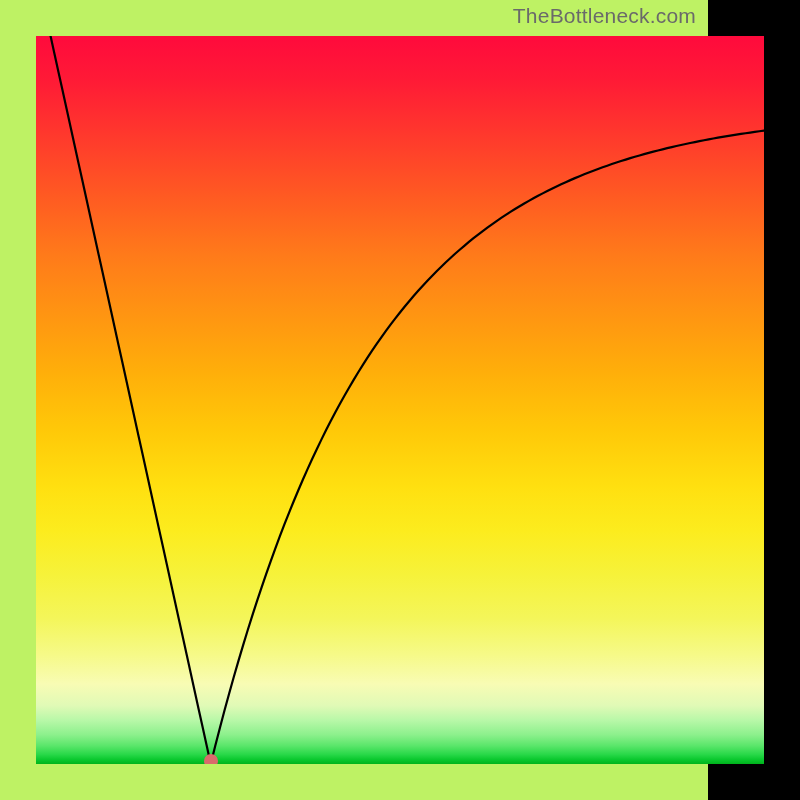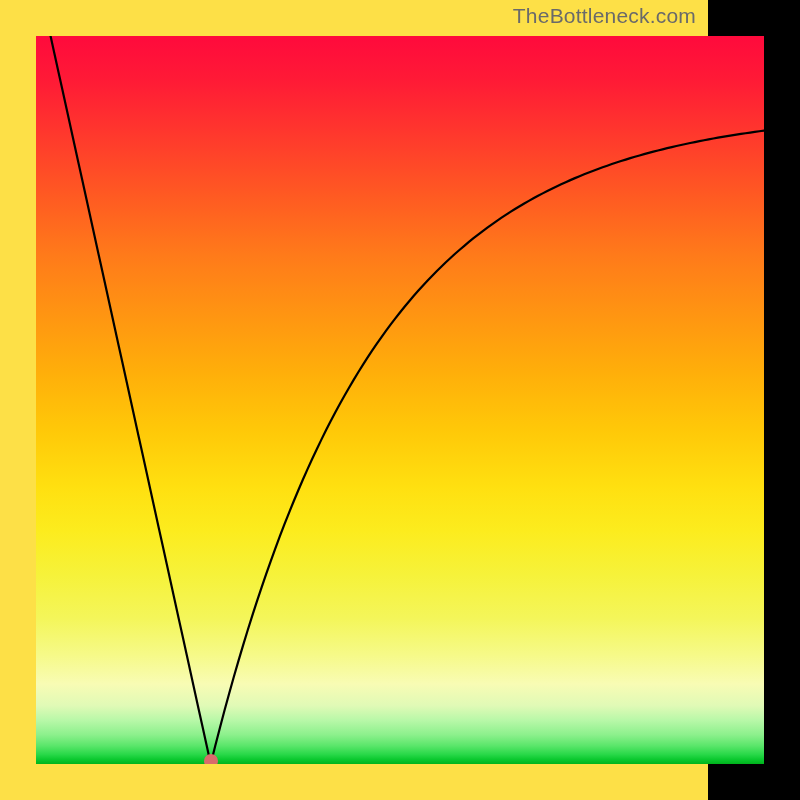--- a/index.html
+++ b/index.html
@@ -1,21 +1,21 @@
 <!DOCTYPE html>
 <html><head>
 <meta charset="utf-8">
 <style>
   * { margin: 0; padding: 0; box-sizing: border-box; }
   html, body { width: 800px; height: 800px; overflow: hidden; background: #000; }
   .frame {
     position: absolute;
     left: 0; top: 0;
     width: 708px; height: 800px;
-    background: #fde047;
+    background: #bef264;
   }
   .plot {
     position: absolute;
     left: 36px;
     top: 36px;
     width: 728px;
     height: 728px;
     overflow: hidden;
   }
   .gradient {

